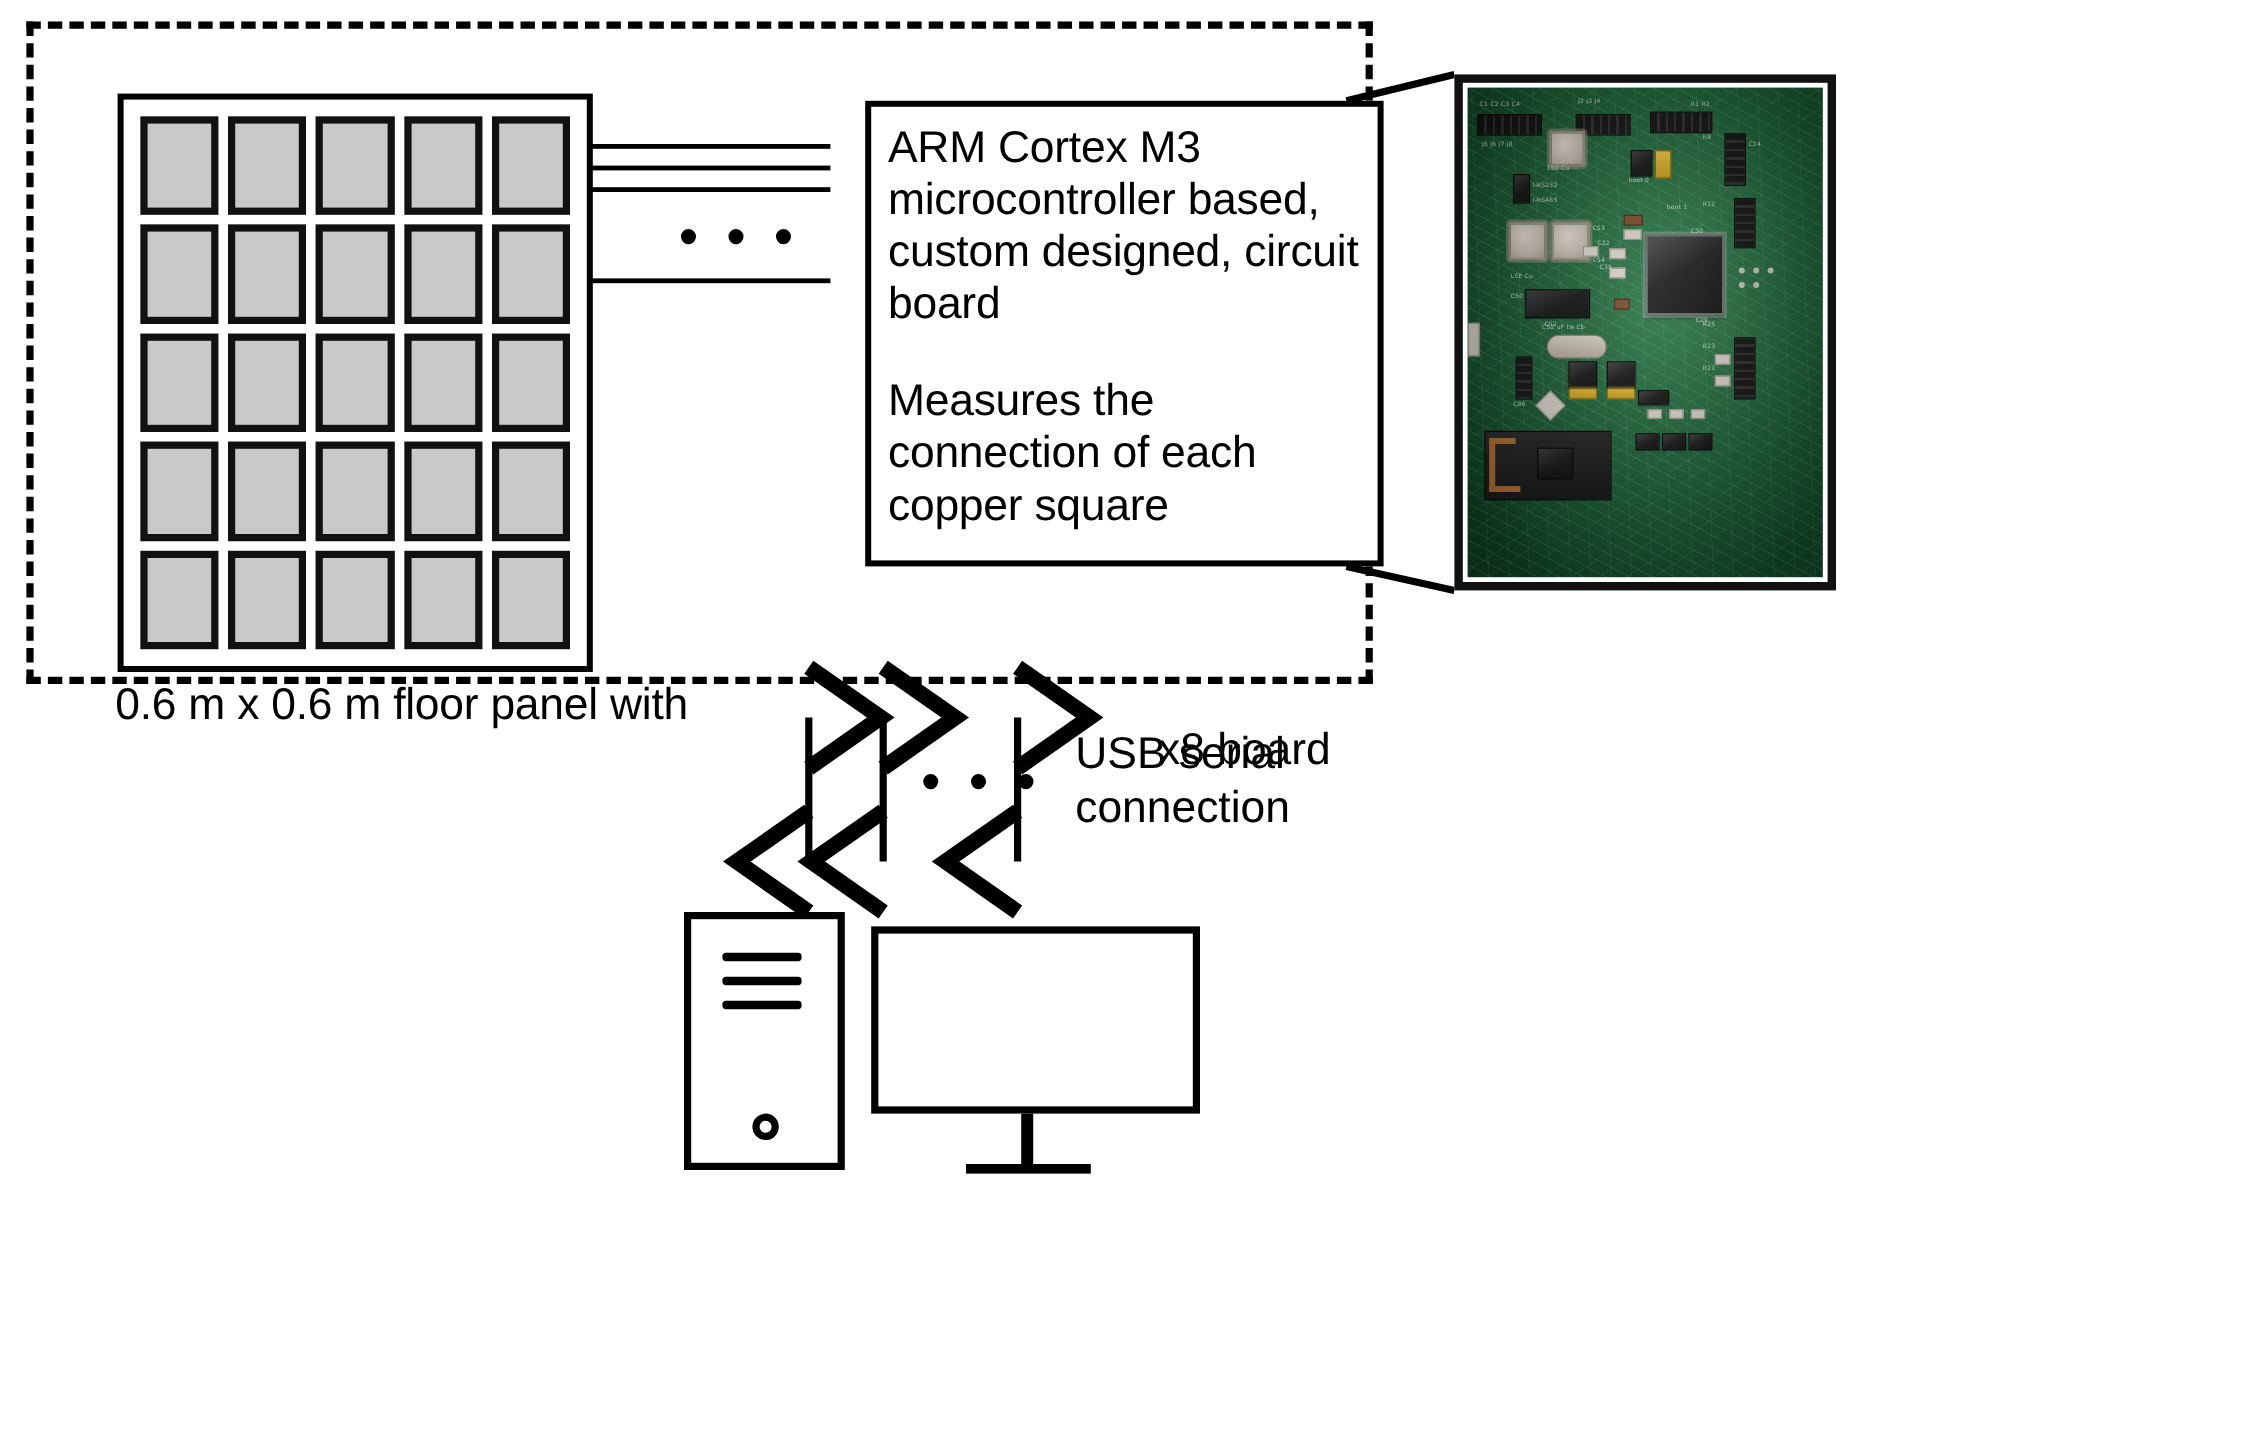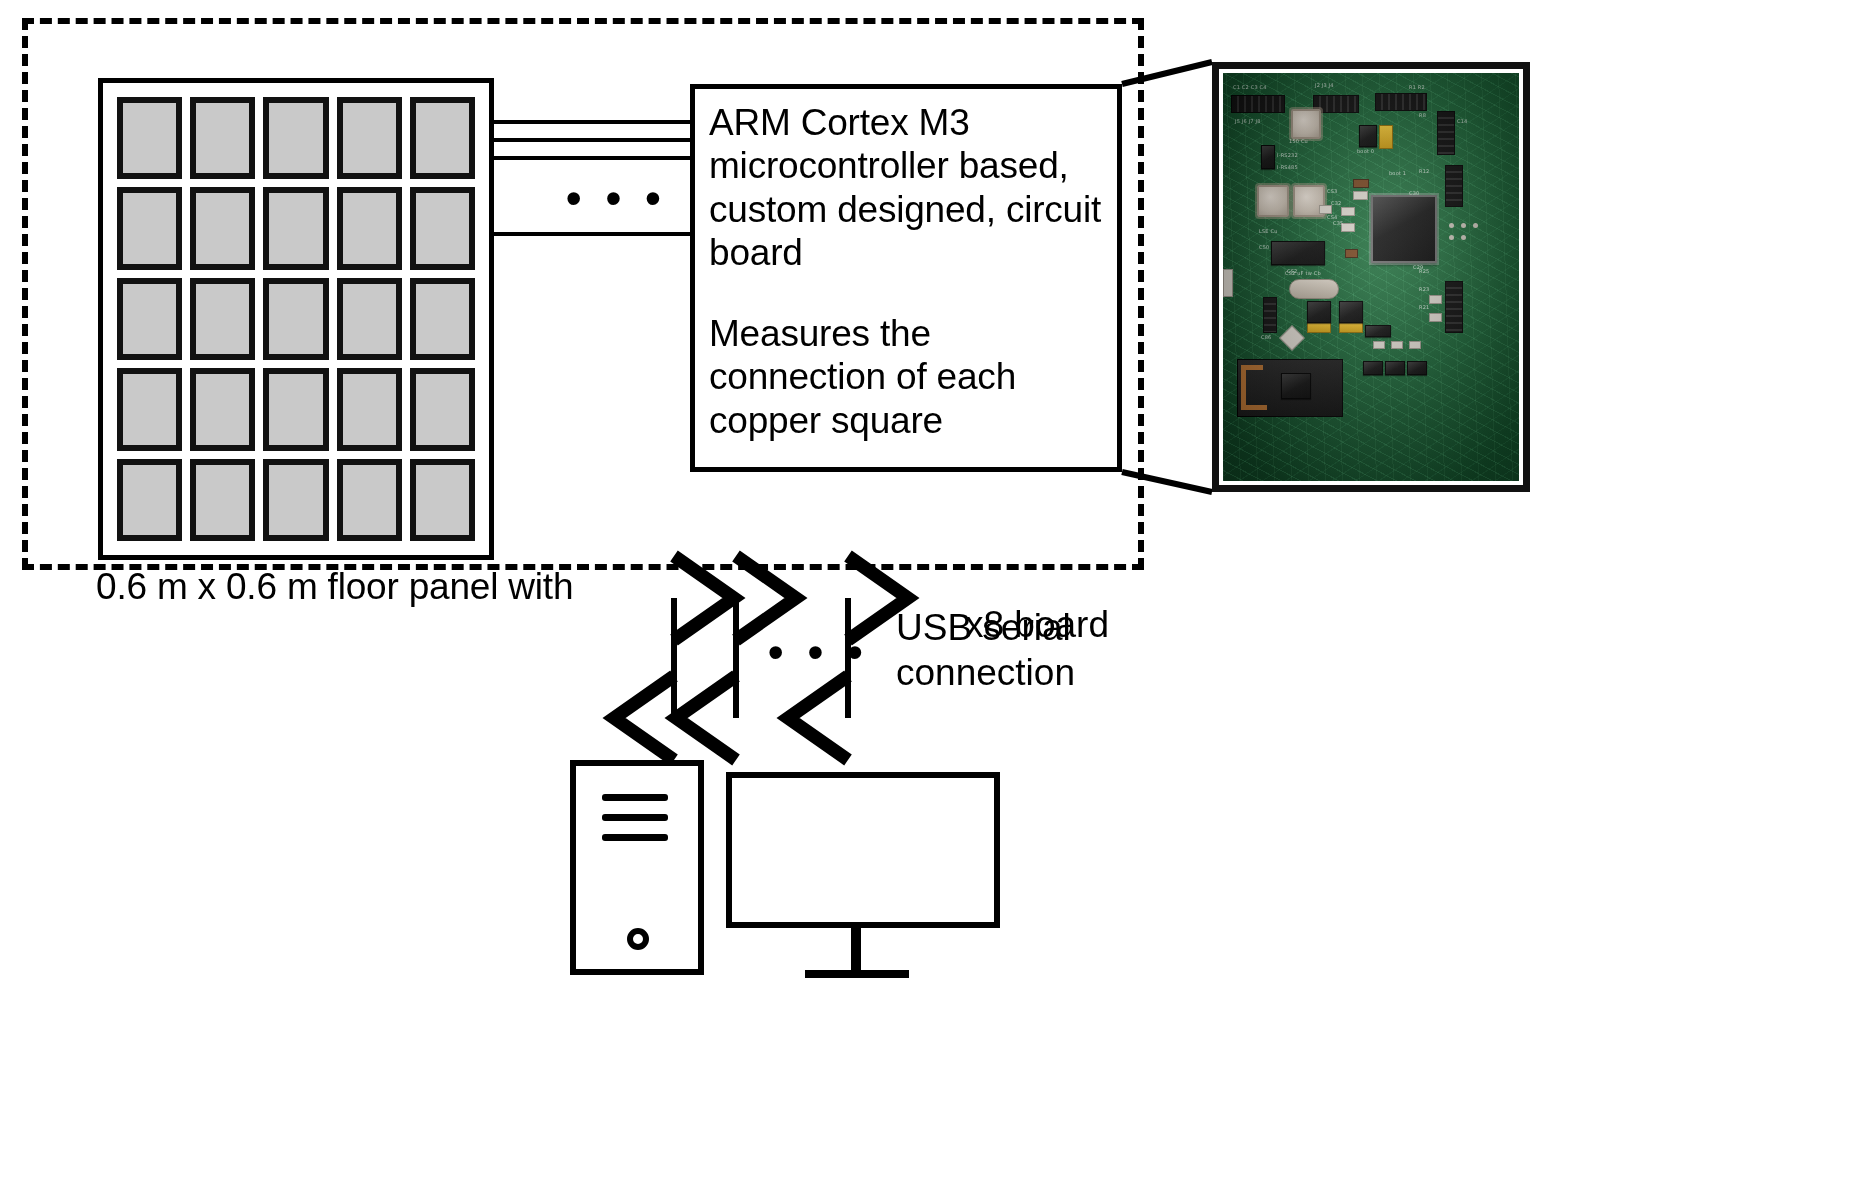--- a/index.html
+++ b/index.html
@@ -95,21 +95,21 @@
     font-size: 44px;
     letter-spacing: 6px;
     line-height: 1;
     font-weight: bold;
     color: #000;
   }
 
   
   .mcu-box {
     position: absolute;
-    left: 690px;
+    left: 721px;
     top: 84px;
     width: 432px;
     height: 388px;
     border: 5px solid #000;
     box-sizing: border-box;
     background: #ffffff;
     padding: 12px 8px 0 14px;
   }
   .mcu-text {
     font-size: 37px;

